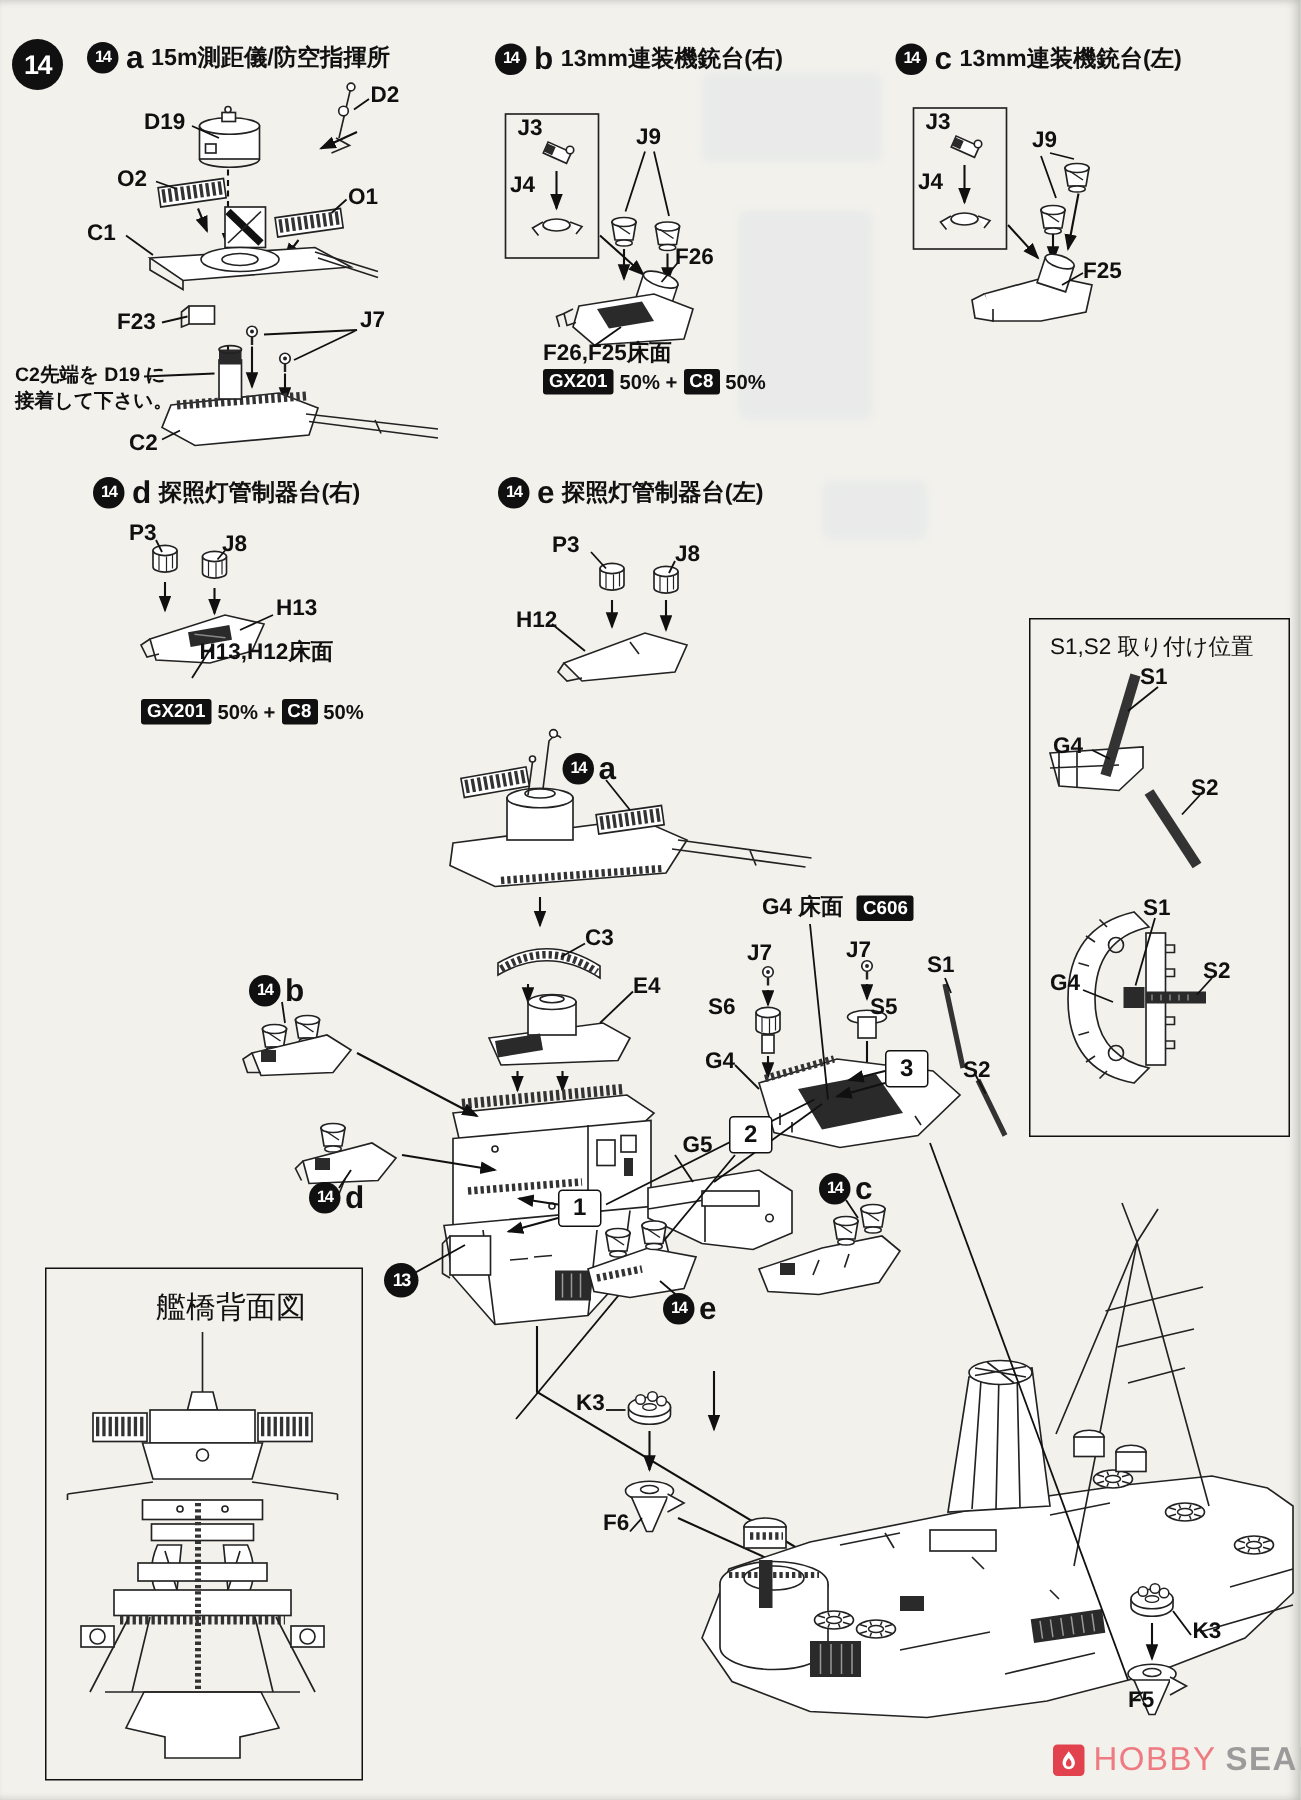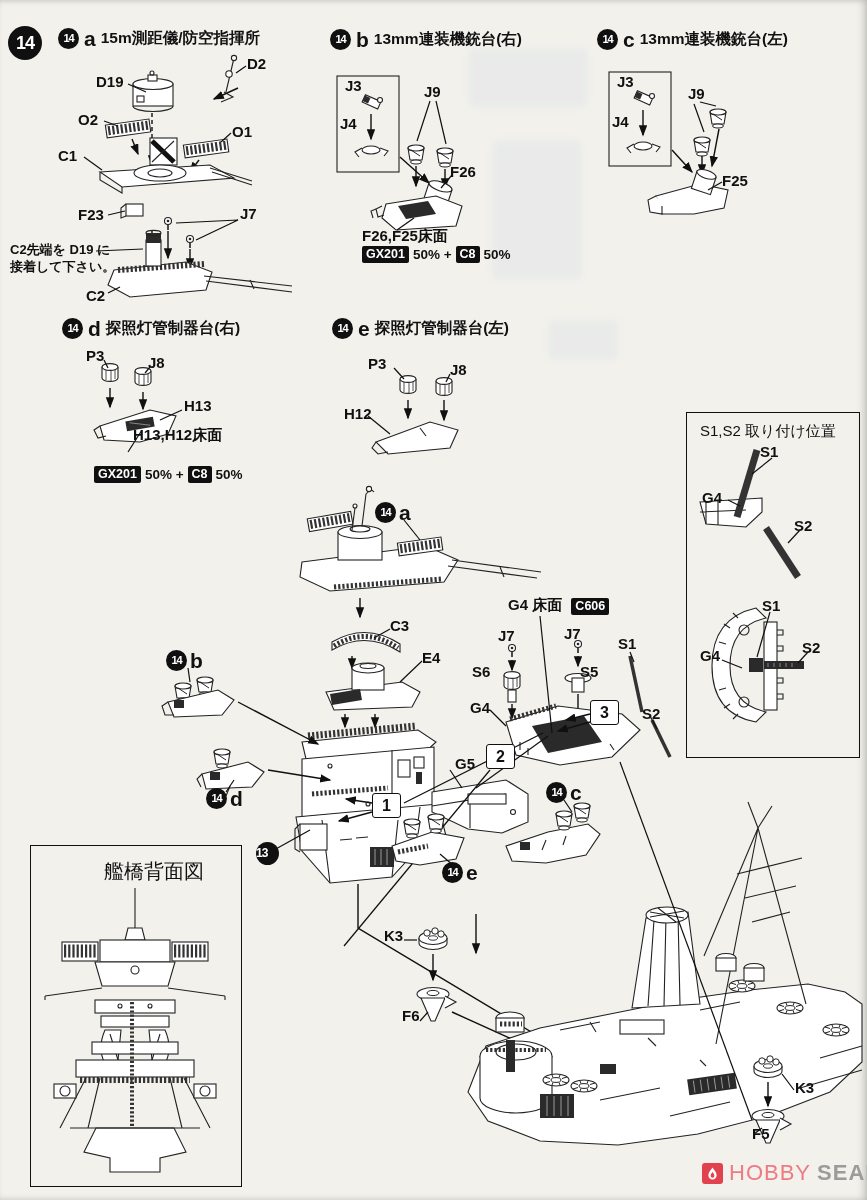--- a/index.html
+++ b/index.html
@@ -11,21 +11,21 @@
   .note{position:absolute;font-size:13px;line-height:17px;font-weight:bold;white-space:nowrap;color:#101010;}
   .hdr{position:absolute;display:flex;align-items:center;gap:5px;white-space:nowrap;}
   .c14{display:inline-block;width:21px;height:21px;border-radius:50%;background:#101010;color:#fff;
        font-weight:bold;font-size:11px;line-height:21px;text-align:center;letter-spacing:-1px;flex:0 0 auto;}
   .lt{font-weight:bold;font-size:21px;line-height:21px;}
   .ttl{font-weight:bold;font-size:15.5px;}
   .bigc{position:absolute;width:34px;height:34px;border-radius:50%;background:#101010;color:#fff;
         font-weight:bold;font-size:18px;line-height:34px;text-align:center;letter-spacing:-1px;}
   .cref{position:absolute;display:flex;align-items:center;gap:3px;}
   .c13{position:absolute;width:23px;height:23px;border-radius:50%;background:#101010;color:#fff;
-       font-weight:bold;font-size:12px;line-height:23px;letter-spacing:-1px;}
+       font-weight:bold;font-size:12px;line-height:23px;text-align:center;letter-spacing:-1px;}
   .nbox{position:absolute;width:27px;height:23px;background:#fff;border:1.7px solid #101010;border-radius:3px;
         font-weight:bold;font-size:16px;line-height:23px;text-align:center;}
   .bdg{display:inline-block;background:#101010;color:#fff;font-weight:bold;font-size:12.5px;line-height:17px;
        padding:0 4px;border-radius:2px;}
   .paint{position:absolute;display:flex;gap:4px;align-items:center;font-weight:bold;font-size:13.5px;white-space:nowrap;}
   .obox{position:absolute;border:1.7px solid #101010;}
   .boxttl{position:absolute;font-weight:normal;font-size:15px;white-space:nowrap;}
   .ghost{position:absolute;background:#9db8d8;opacity:.10;filter:blur(3px);border-radius:6px;}
   .pgnum{position:absolute;font-weight:bold;font-size:17px;margin-top:40px;}
   .logo{position:absolute;display:flex;align-items:center;gap:6px;}

